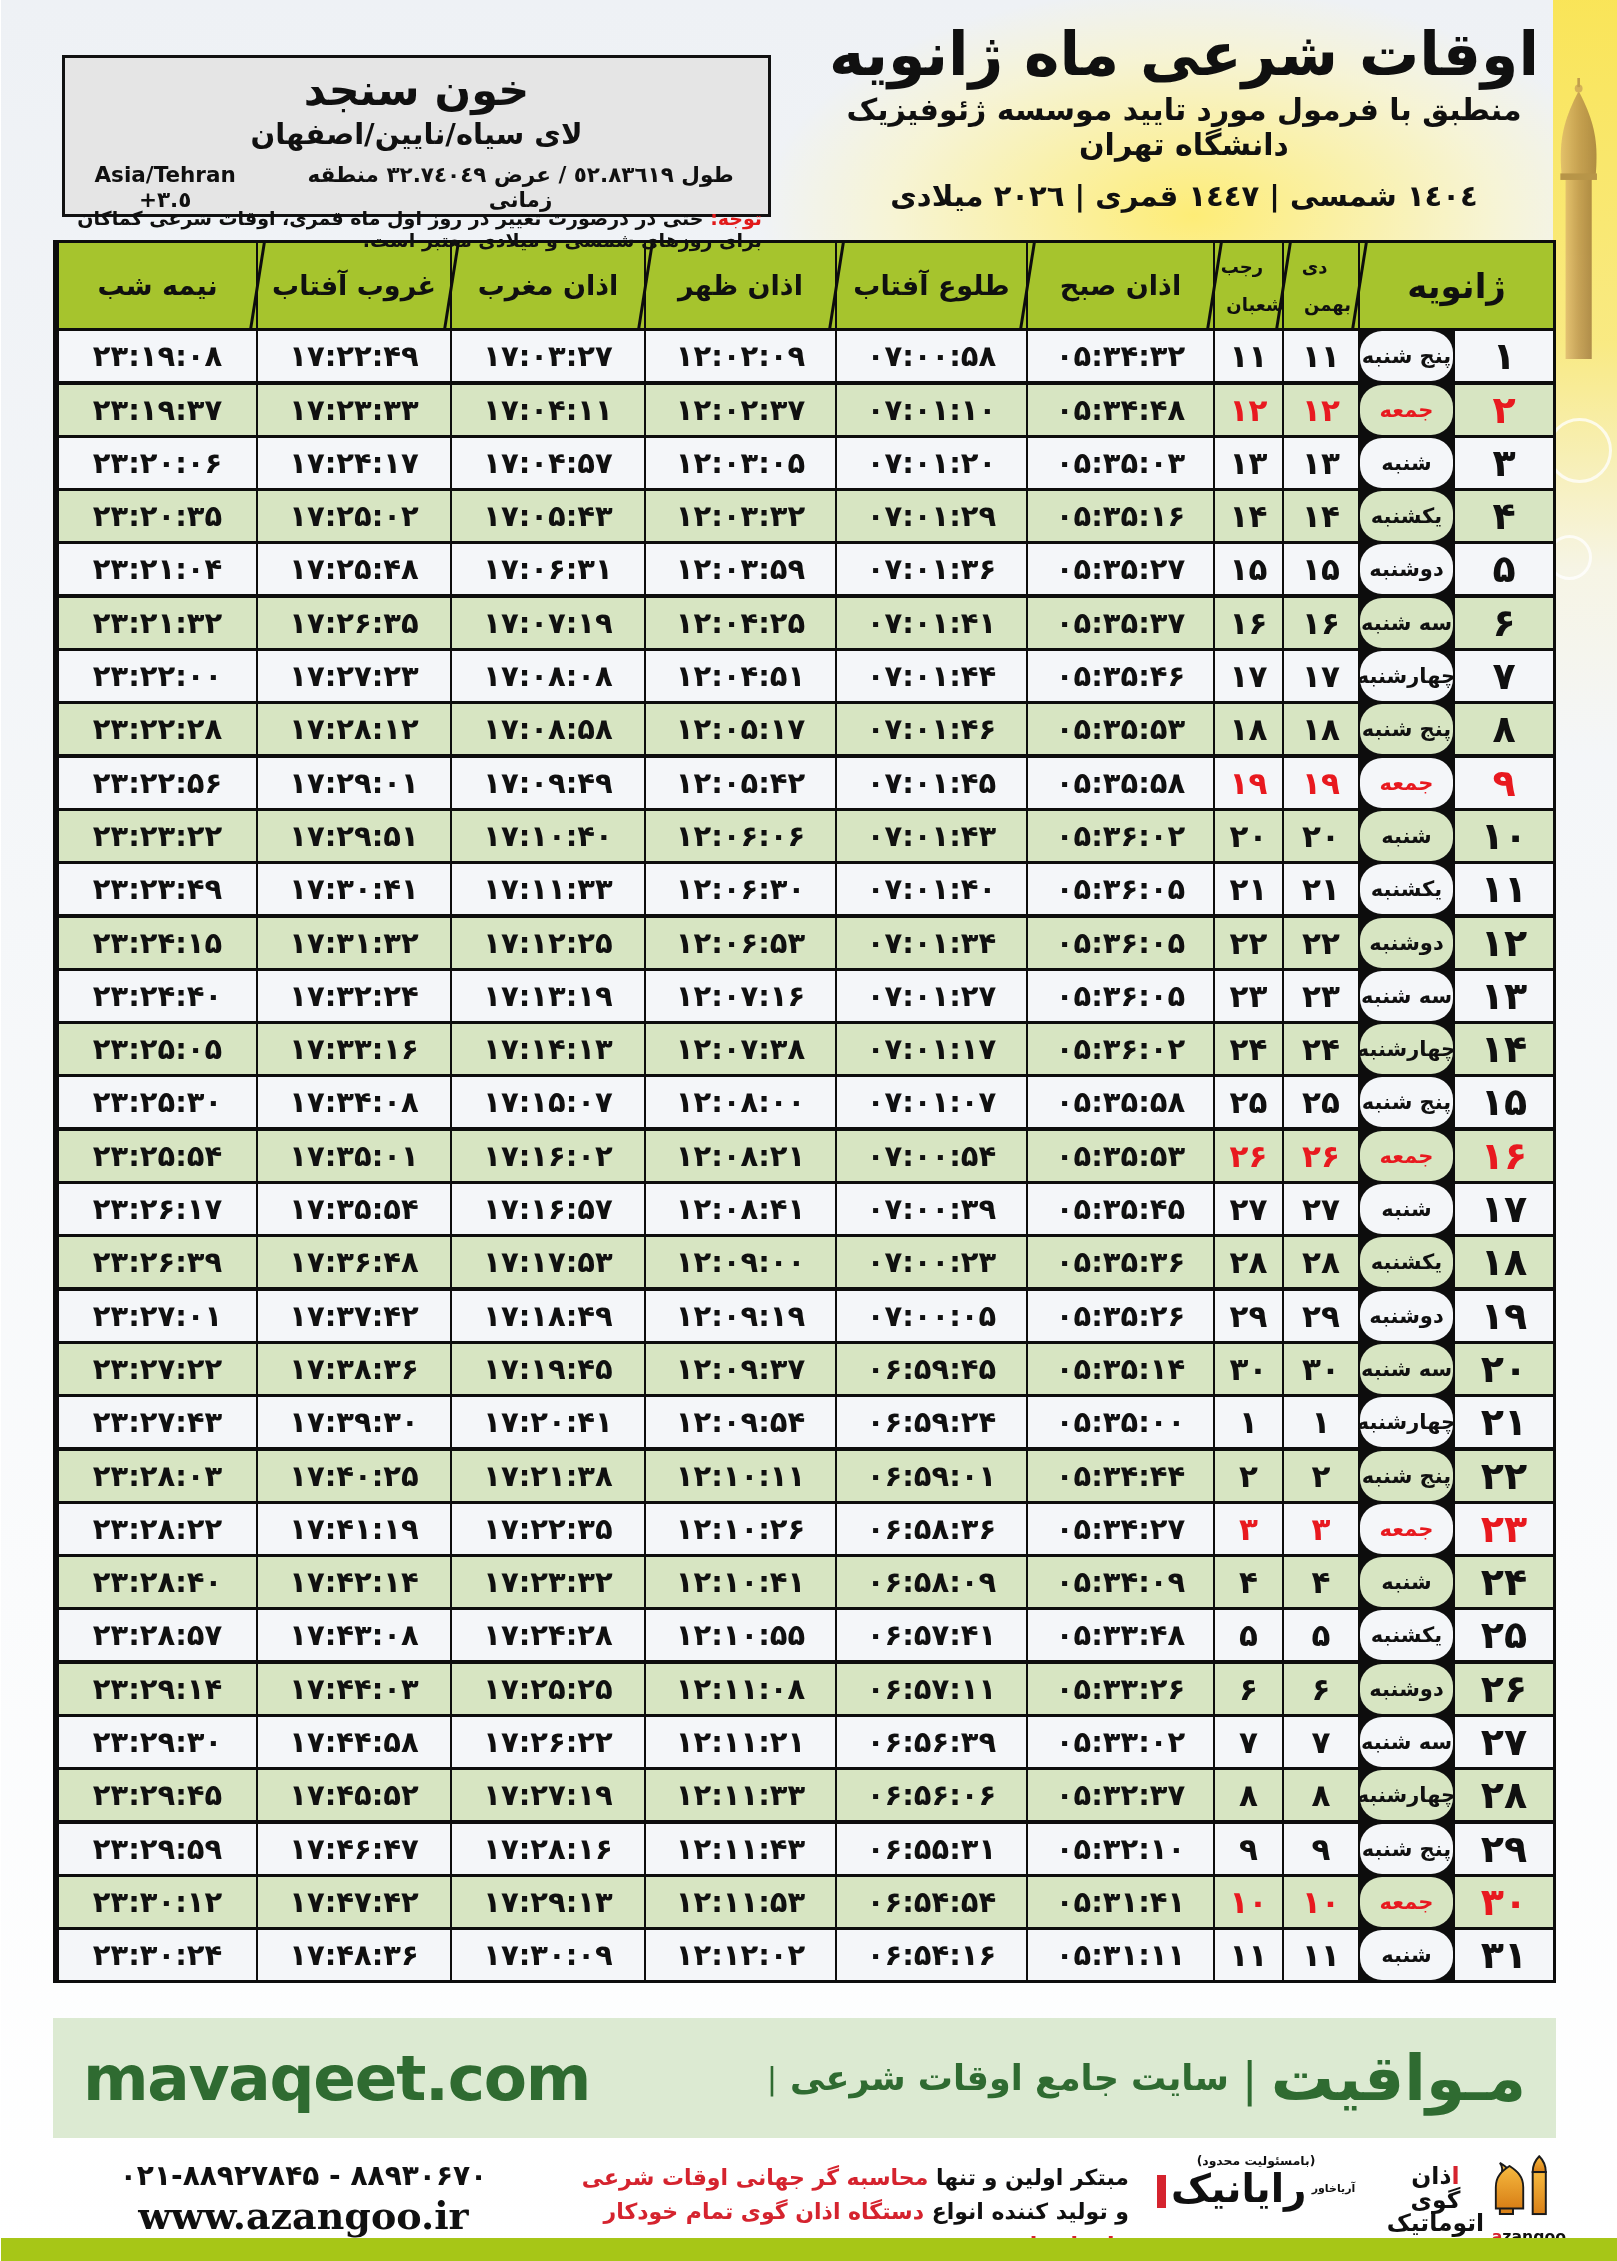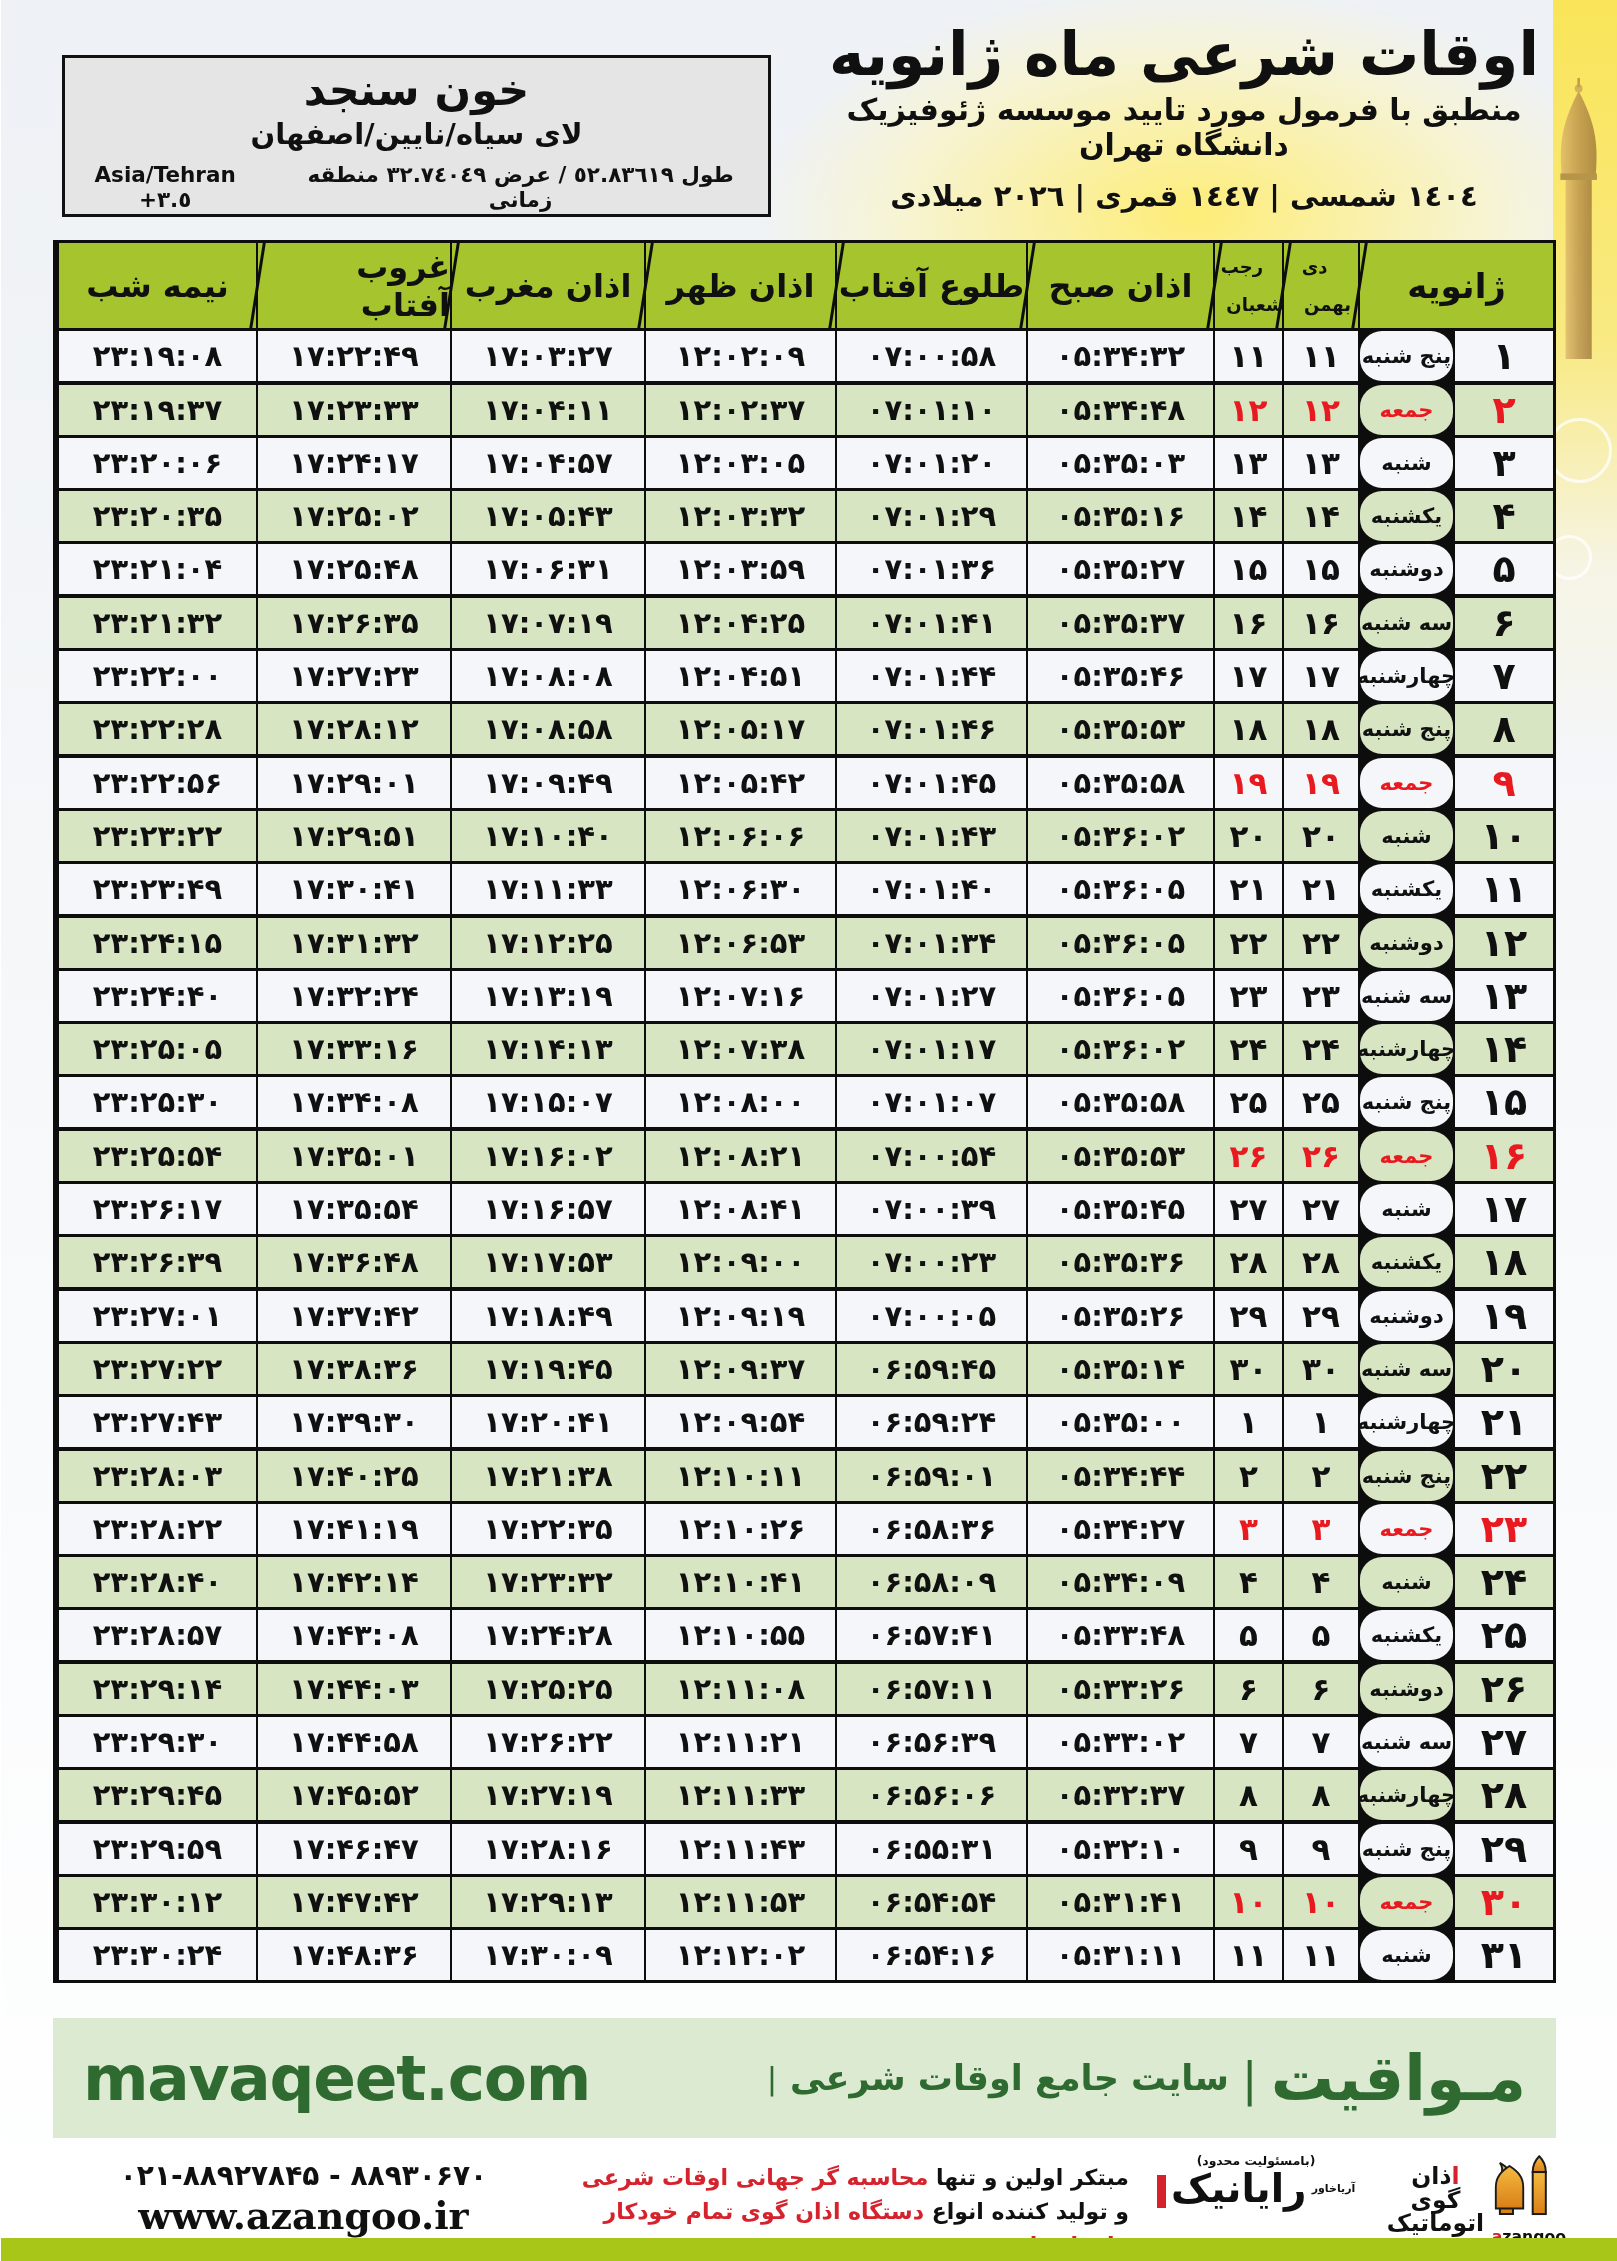--- a/index.html
+++ b/index.html
@@ -37,21 +37,21 @@
 
   
   .ptable{position:absolute;top:240px;left:53px;width:1503px;z-index:1;box-sizing:border-box;
     display:grid;border:3.9px solid #0d0d0d;background:#0d0d0d;gap:3.3px 2px;
     grid-template-columns:98px 93px 74px 67px 185px 189px 189px 192px 192px 197px;
     grid-template-rows:85px repeat(31,50px);}
   .hc{background:#a6c42d;display:flex;align-items:center;justify-content:center;position:relative;font-weight:700;}
   .hc::before{content:"";position:absolute;right:-3.3px;top:-1.3px;bottom:-1.3px;width:3.3px;background:#0d0d0d;transform:skewX(-9deg);}
   .hc:first-child::before{display:none;}
   .hc-month{font-size:34px;}
-  .hc-time{font-size:32px;}
+  .hc-time{font-size:27px;}
   .hc-dual{flex-direction:column;justify-content:space-around;font-size:18px;padding:3.9px 0;}
   .hc-dual .d-top{transform:translateX(-6.5px);}
   .hc-dual .d-bot{transform:translateX(6.5px);text-align:center;}
   .bc{display:flex;align-items:center;justify-content:center;font-weight:700;}
   .oddr{background:#f4f6f9;}
   .even{background:#d7e5c2;}
   .c-time{font-size:29px;letter-spacing:0.7px;}
   .c-num{font-size:31px;}
   .c-day{font-size:38px;}
   .c-wd{font-size:21px;border-radius:22px;}
@@ -127,20 +127,24 @@
 
   <div class="location-box">
     <div class="loc-name">خون سنجد</div>
     <div class="loc-region">لای سیاه/نایین/اصفهان</div>
     <div class="loc-coords">
       <span>طول ٥٢.٨٣٦١٩ / عرض ٣٢.٧٤٠٤٩ منطقه زمانی</span>
       <span dir="ltr">Asia/Tehran +٣.٥</span>
     </div>
   </div>
 
+  <div class="note-line">
+    <span class="note-label">توجه:</span>
+    <span>حتی در درصورت تغییر در روز اول ماه قمری، اوقات شرعی کماکان برای روزهای شمسی و میلادی معتبر است.</span>
+  </div>
 
   <div class="ptable">
       <div class="hc hc-month" style="grid-column: span 2;">ژانویه</div>
       <div class="hc hc-dual">
         <span class="d-top">دی</span>
         <span class="d-bot">بهمن</span>
       </div>
       <div class="hc hc-dual">
         <span class="d-top">رجب</span>
         <span class="d-bot">شعبان</span>

